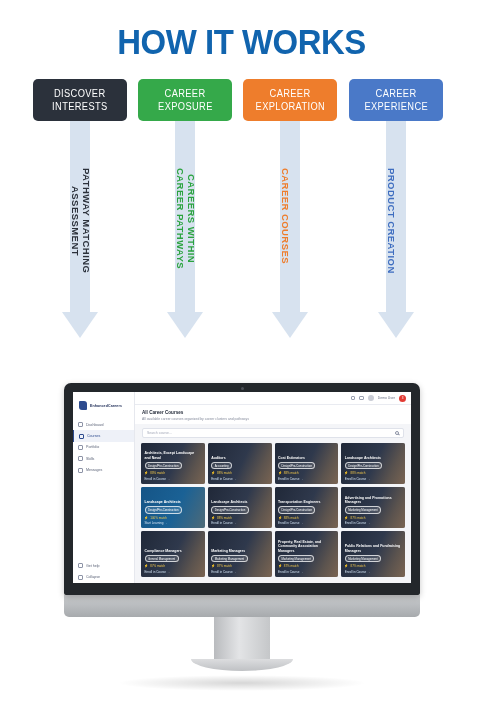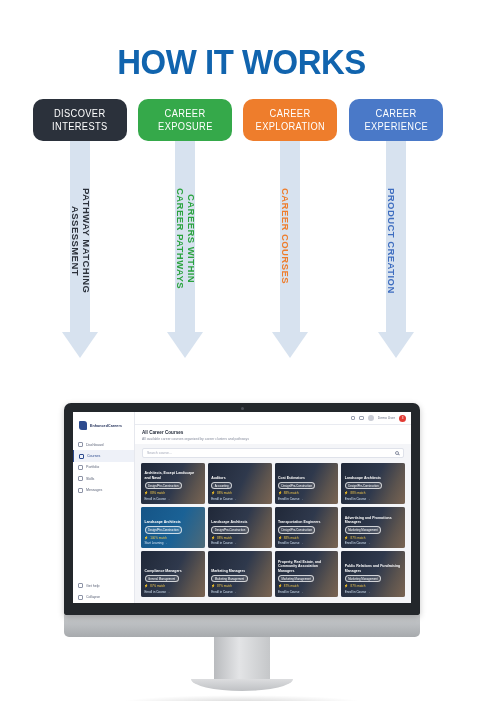--- a/index.html
+++ b/index.html
@@ -2,21 +2,21 @@
 <html><head>
 <meta charset="utf-8">
 <style>
   * { box-sizing: border-box; margin: 0; padding: 0; }
   html, body {
     width: 483px; height: 701px;
     background: #ffffff;
     font-family: "Liberation Sans", sans-serif;
     overflow: hidden;
   }
-  #stage { position: relative; width: 483px; height: 532px; background:#fff;margin-top:20px; }
+  #stage { position: relative; width: 483px; height: 532px; background:#fff; }
 
   
   .title {
     position: absolute; left: 0; top: 22px; width: 483px;
     text-align: center;
     font-size: 35px; line-height: 40px;
     font-weight: 700;
     letter-spacing: -0.5px;
     color: #1164ae;
     font-family: "Liberation Sans", sans-serif;
@@ -45,21 +45,21 @@
     letter-spacing: 0.45px;
     line-height: 11px;
     text-align: center;
     font-family: "Liberation Sans", sans-serif;
   }
 
   
   .stage-box {
     position: absolute; top: 79px;
     width: 94px; height: 42px;
-    border-radius: 10px;
+    border-radius: 5px;
     display: flex; flex-direction: column;
     align-items: center; justify-content: center;
     color: #ffffff;
     font-size: 10px;
     font-weight: 400;
     letter-spacing: 0.4px;
     line-height: 13px;
     text-align: center;
     font-family: "Liberation Sans", sans-serif;
   }

